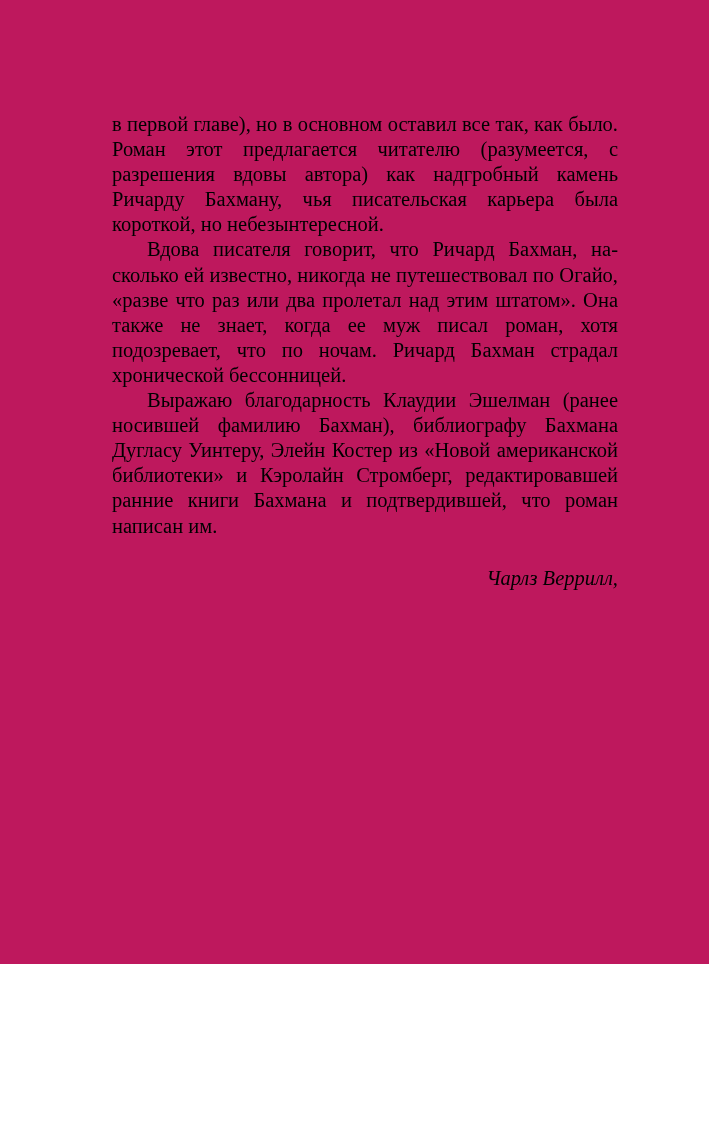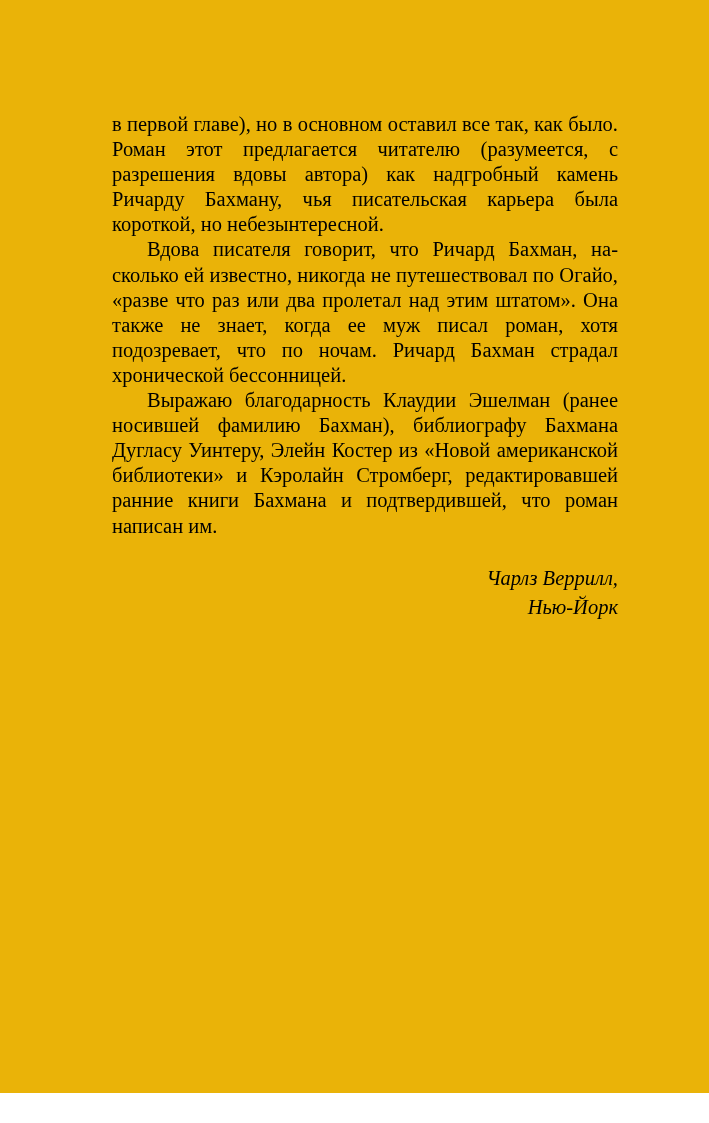--- a/index.html
+++ b/index.html
@@ -3,22 +3,22 @@
 <meta charset="utf-8">
 <style>
   html, body {
     margin: 0;
     padding: 0;
     background: #ffffff;
   }
   .page {
     position: relative;
     width: 709px;
-    height: 1093px;
-    background: #eab308;
+    height: 964px;
+    background: #be185d;
     overflow: hidden;
     margin: 0 auto;
   }
   .text-block {
     position: absolute;
     left: 112px;
     top: 112px;
     width: 506px;
   }
   .body-par {
@@ -58,17 +58,16 @@
   <div class="text-block">
 
     <p class="body-par first">в первой главе), но в основном оставил все так, как было. Роман этот предлагается читателю (разумеет­ся, с разрешения вдовы автора) как надгробный ка­мень Ричарду Бахману, чья писательская карьера была короткой, но небезынтересной.</p>
 
     <p class="body-par">Вдова писателя говорит, что Ричард Бахман, на­сколько ей известно, никогда не путешествовал по Огайо, «разве что раз или два пролетал над этим шта­том». Она также не знает, когда ее муж писал роман, хотя подозревает, что по ночам. Ричард Бахман стра­дал хронической бессонницей.</p>
 
     <p class="body-par">Выражаю благодарность Клаудии Эшелман (ра­нее носившей фамилию Бахман), библиографу Бах­мана Дугласу Уинтеру, Элейн Костер из «Новой американской библиотеки» и Кэролайн Стромберг, редактировавшей ранние книги Бахмана и подтвер­дившей, что роман написан им.</p>
 
     <div class="signature">
       <span class="sig-line">Чарлз Веррилл,</span>
-      <span class="sig-line">Нью-Йорк</span>
     </div>
 
   </div>
 </div>
 
 </body></html>

